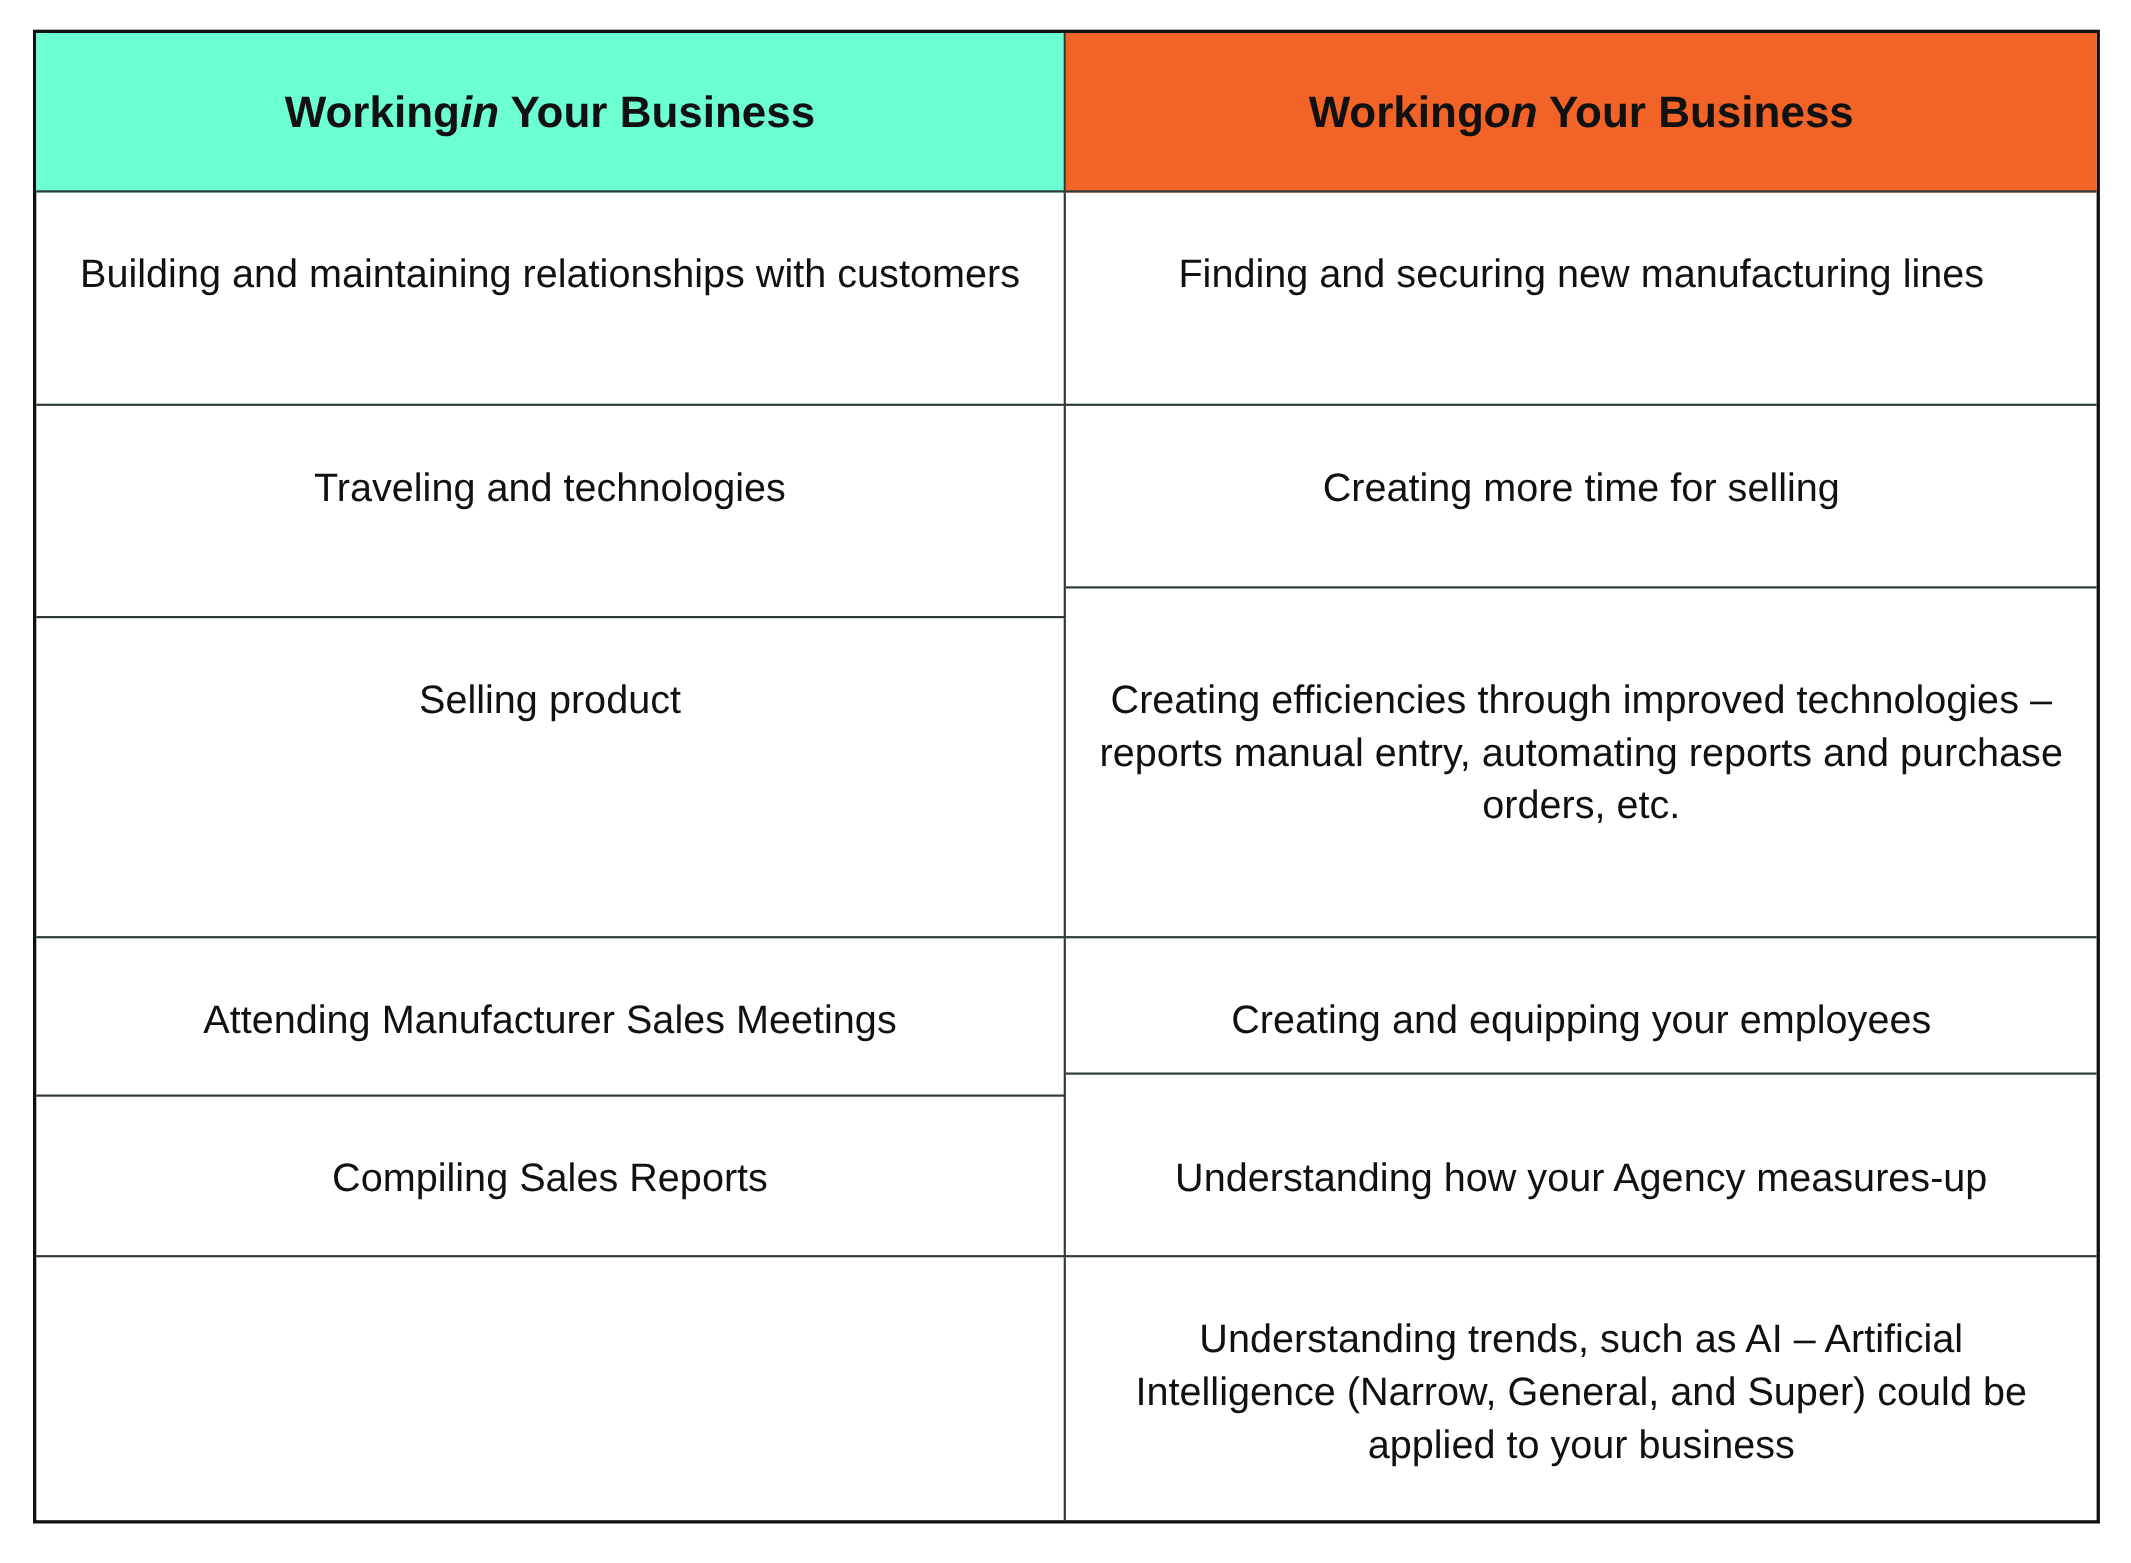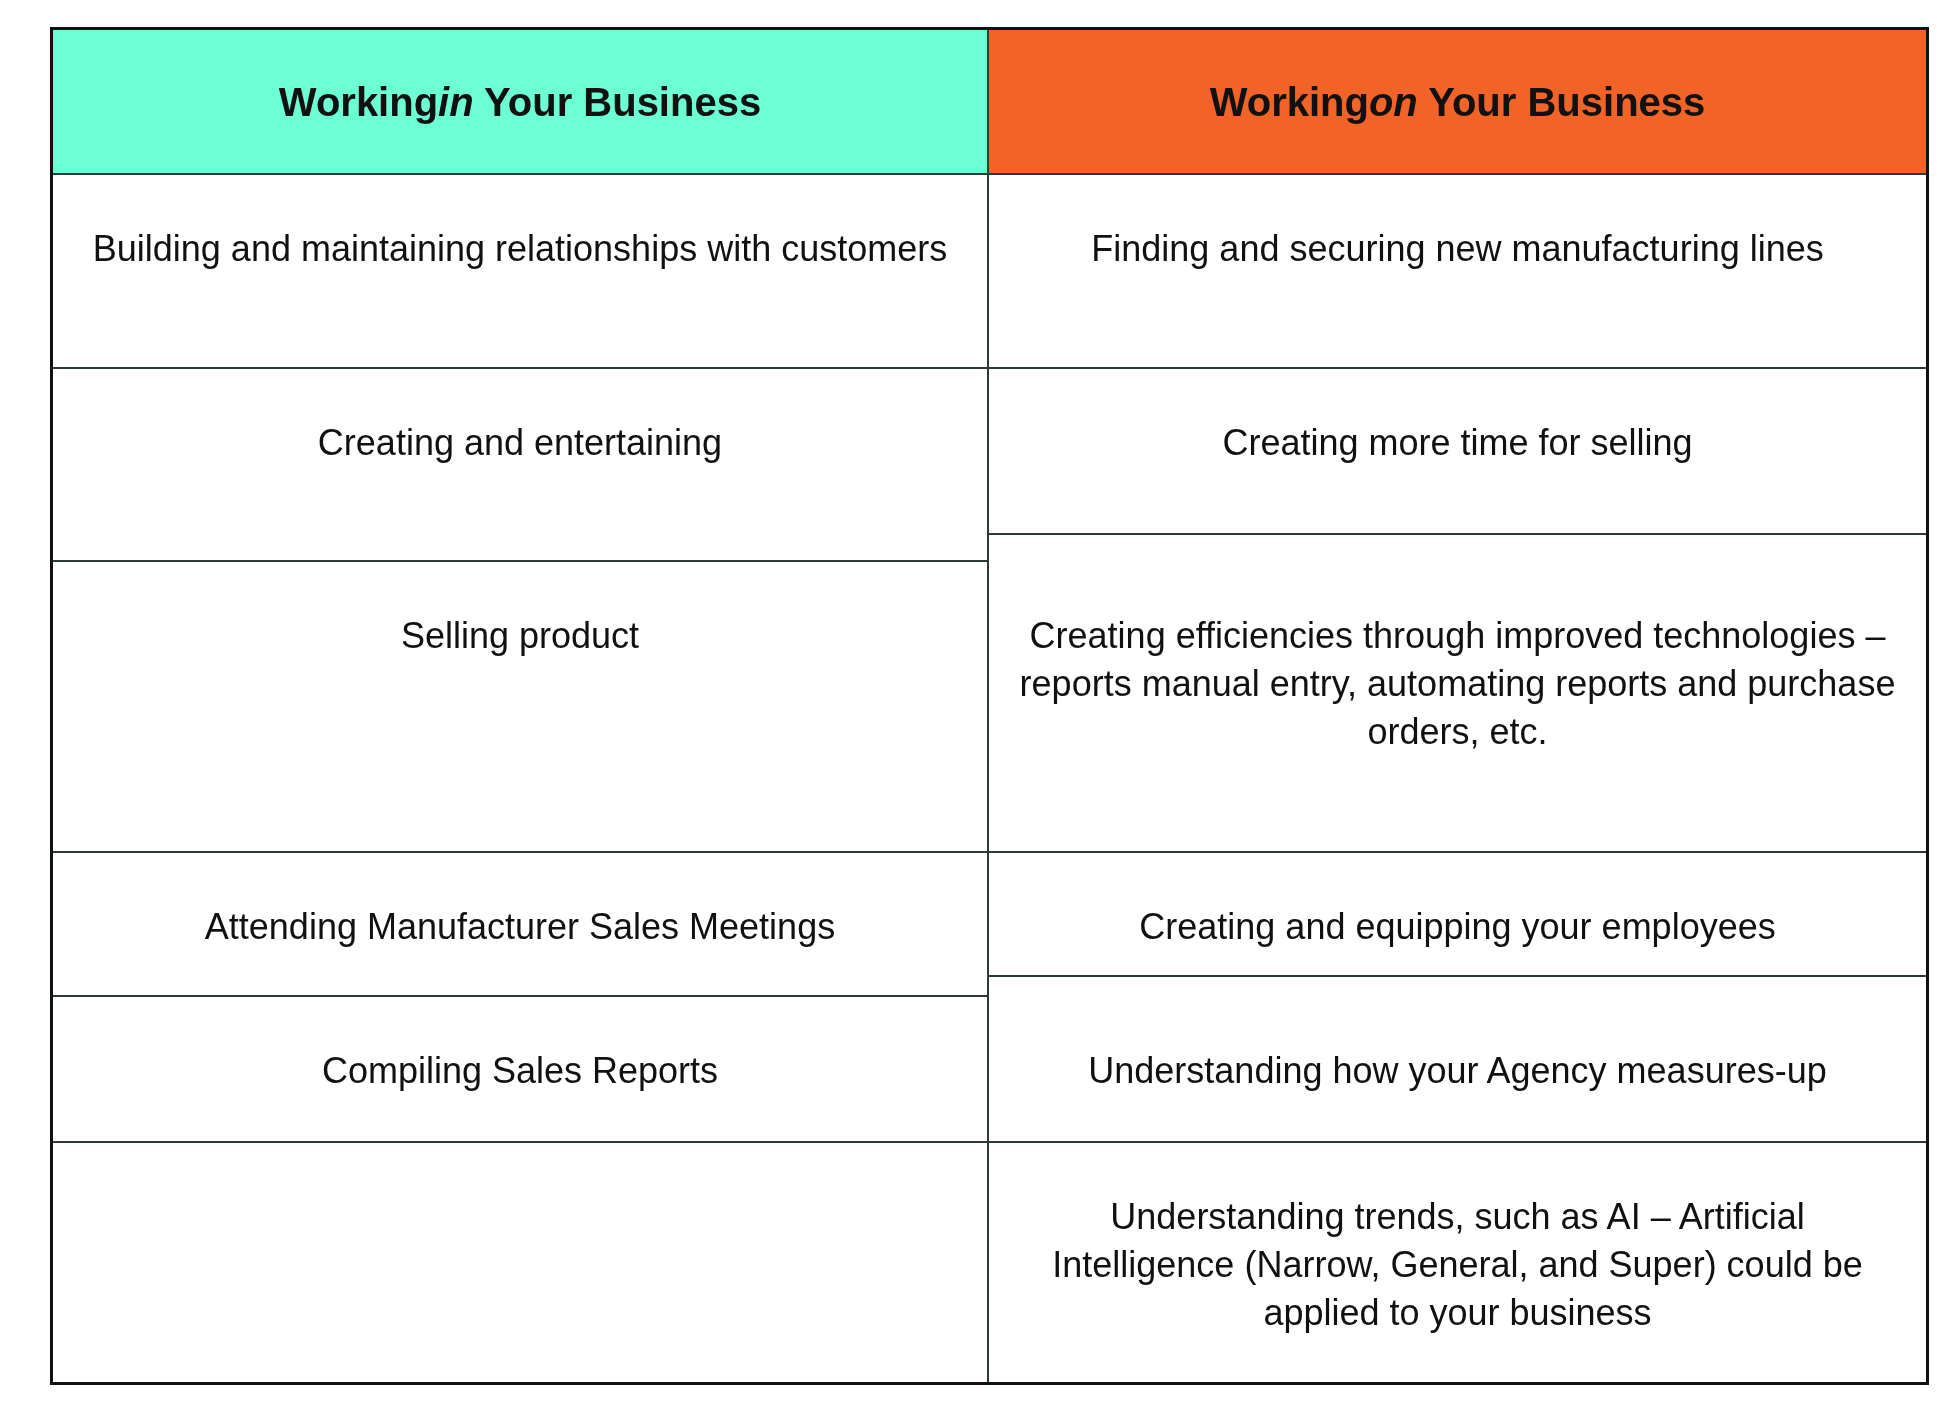--- a/index.html
+++ b/index.html
@@ -1,17 +1,17 @@
 <!DOCTYPE html>
 <html><head>
 <meta charset="utf-8">
 <style>
   html, body { margin:0; padding:0; background:#ffffff; }
   body { width:1937px; height:1421px; position:relative; font-family:"Liberation Sans", sans-serif; }
-  .tbl { position:absolute; left:30px; top:27px; width:1873px; border:3px solid #111; border-collapse:collapse;margin-left:20px; }
+  .tbl { position:absolute; left:30px; top:27px; width:1873px; border:3px solid #111; border-collapse:collapse; }
   .grid { display:grid; grid-template-columns: 936px 937px; }
   .cell { border-right:2px solid #2f3b3b; border-bottom:2px solid #2f3b3b; box-sizing:border-box; text-align:center; color:#111; font-size:36px; line-height:48px; padding:0 30px; }
   .cell.r { border-right:none; }
   .hdr { height:145px; display:flex; align-items:center; justify-content:center; font-weight:bold; font-size:40px; }
   .hdr.left { background:#6bffd3; }
   .hdr.right { background:#f26328; }
   .body-cell { padding-top:50px; }
   .last { border-bottom:none; }
 </style>
 </head>
@@ -26,21 +26,21 @@
     </div>
     <div class="cell r hdr right">
       <span>Working </span>
         <i>on</i>
         <span style="white-space:pre"> Your Business</span>
     </div>
 
     <div class="cell body-cell" style="height:194px">Building and maintaining relationships with customers</div>
     <div class="cell r body-cell" style="height:194px">Finding and securing new manufacturing lines</div>
 
-    <div class="cell body-cell" style="height:193px">Creating and entertaining</div>
+    <div class="cell body-cell" style="height:193px">Traveling and technologies</div>
     <div class="cell r body-cell" style="height:166px">Creating more time for selling</div>
 
     <div class="cell body-cell" style="height:291px">Selling product</div>
     <div class="cell r body-cell" style="height:291px">Creating efficiencies through improved technologies – reports manual entry, automating reports and purchase orders, etc.</div>
 
     <div class="cell body-cell" style="height:144px">Attending Manufacturer Sales Meetings</div>
     <div class="cell r body-cell" style="height:124px">Creating and equipping your employees</div>
 
     <div class="cell body-cell" style="height:146px">Compiling Sales Reports</div>
     <div class="cell r body-cell" style="height:146px">Understanding how your Agency measures-up</div>

